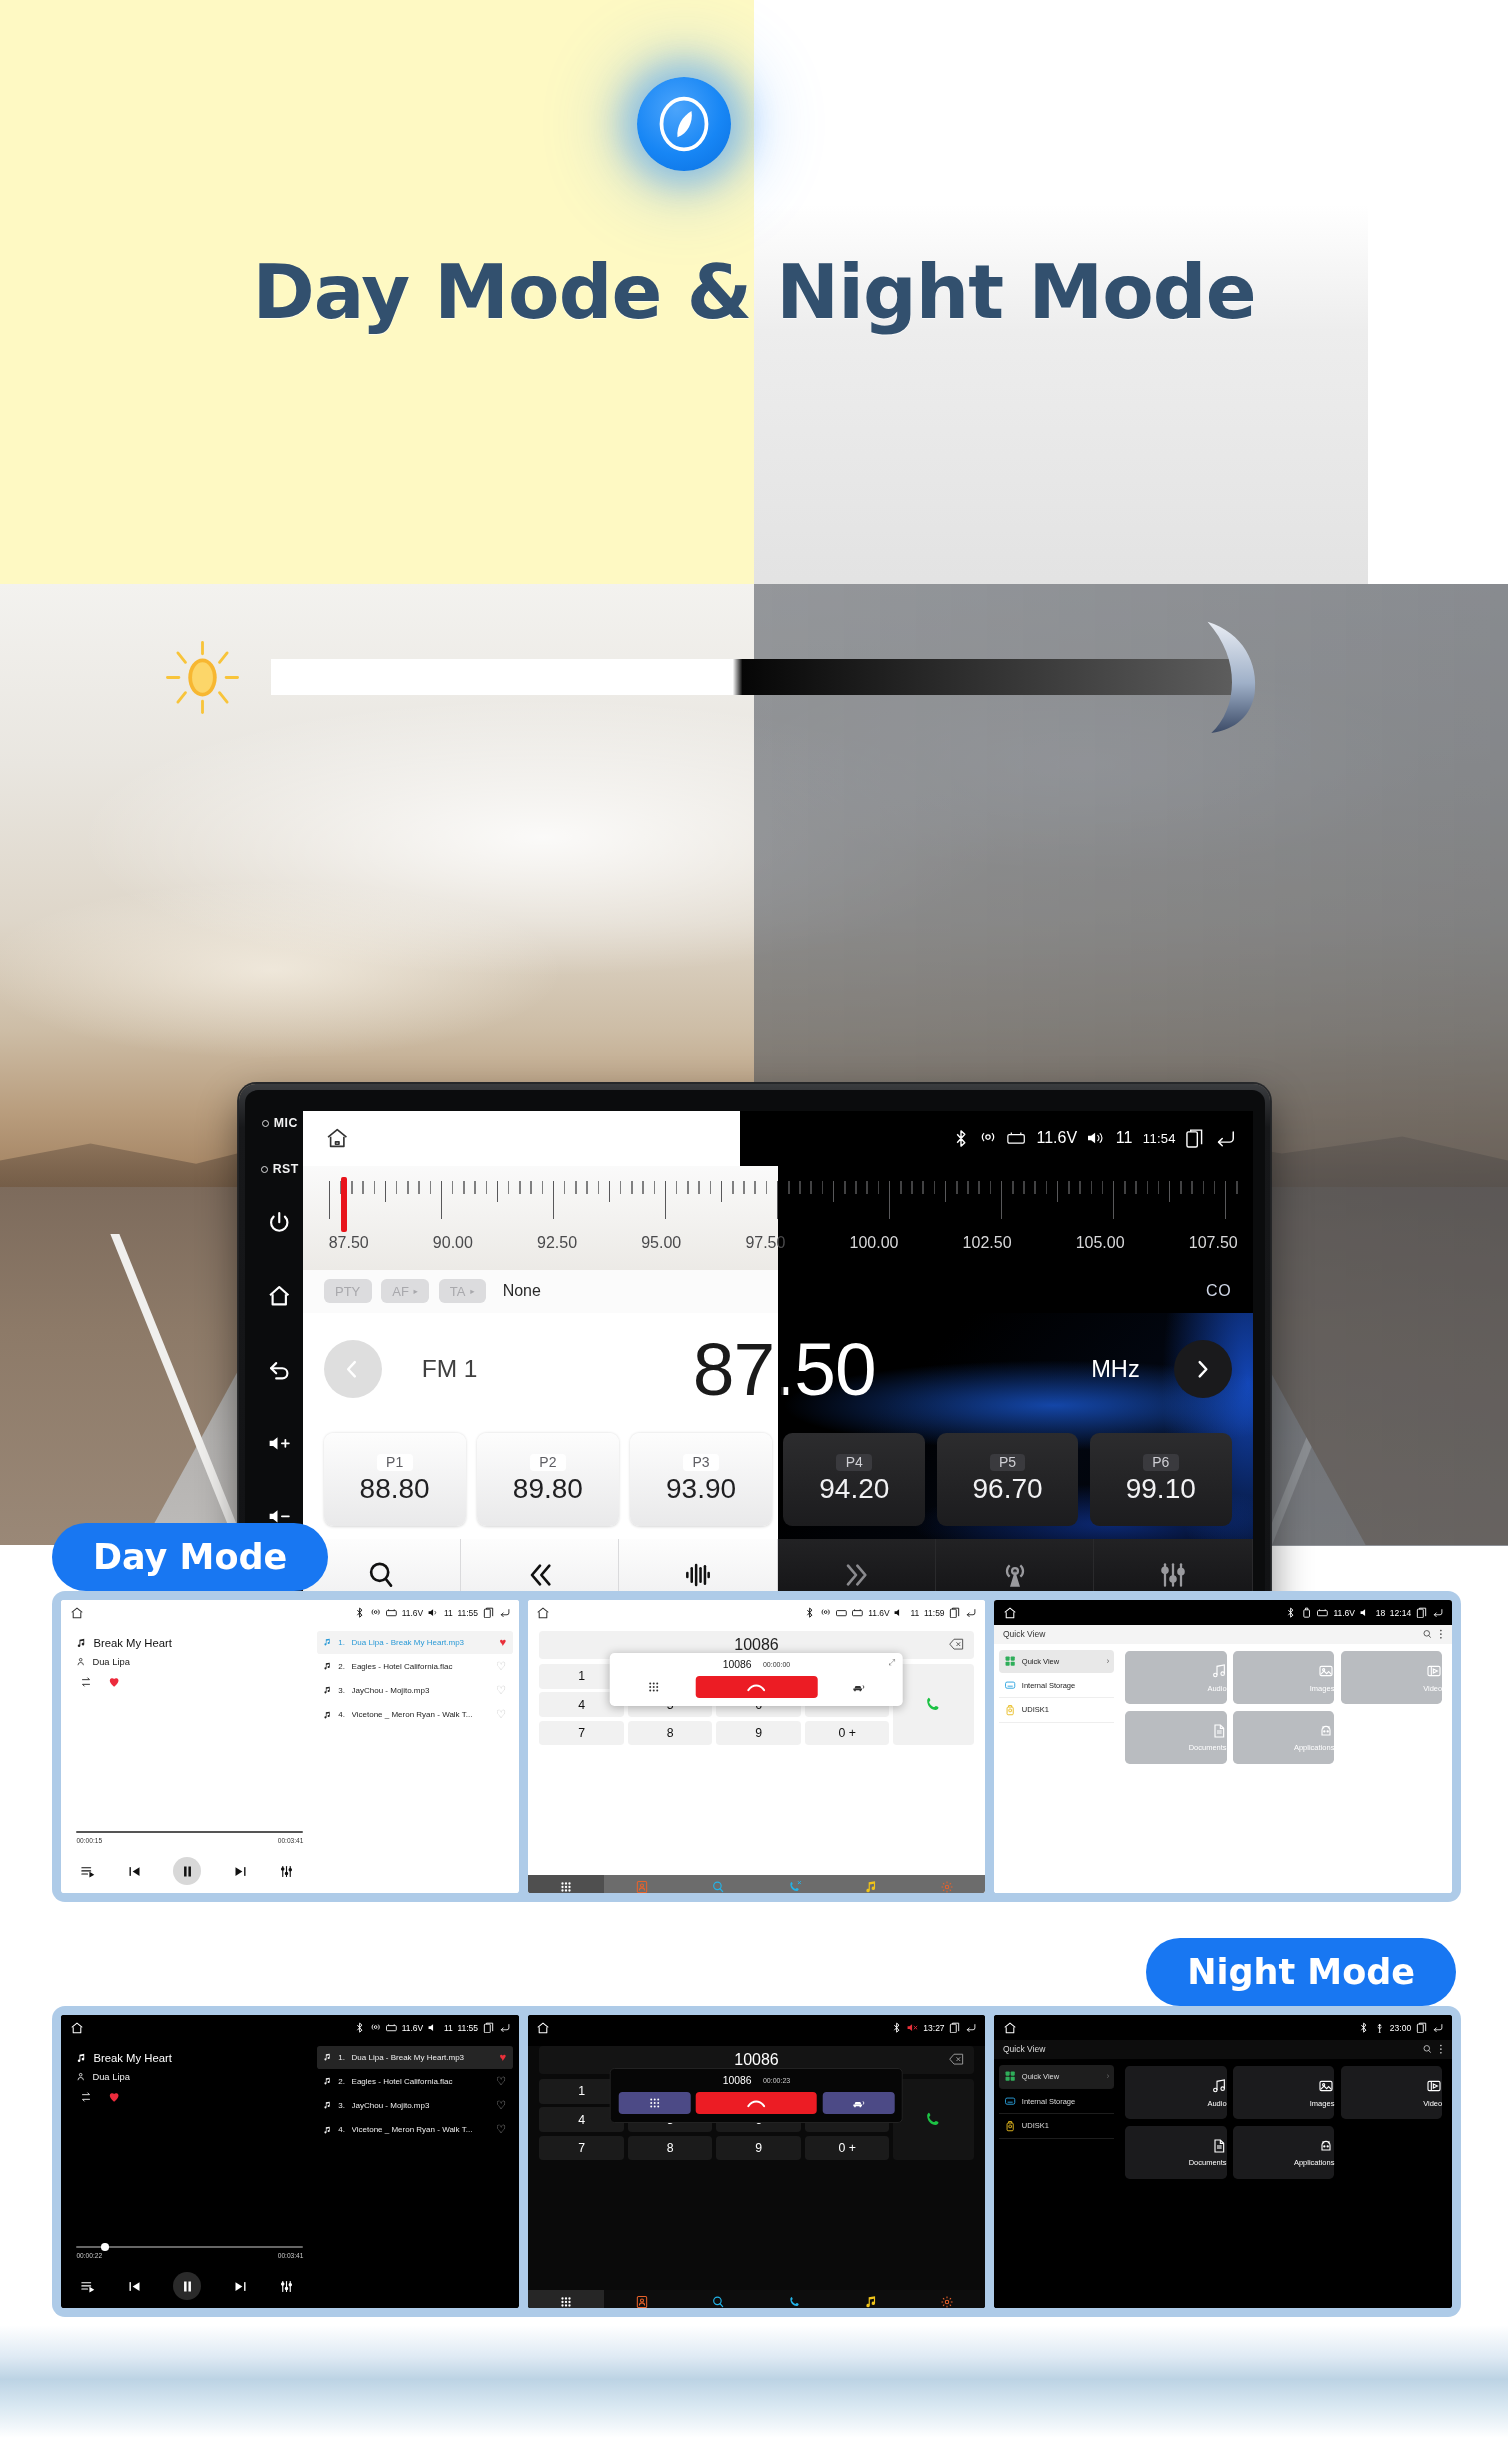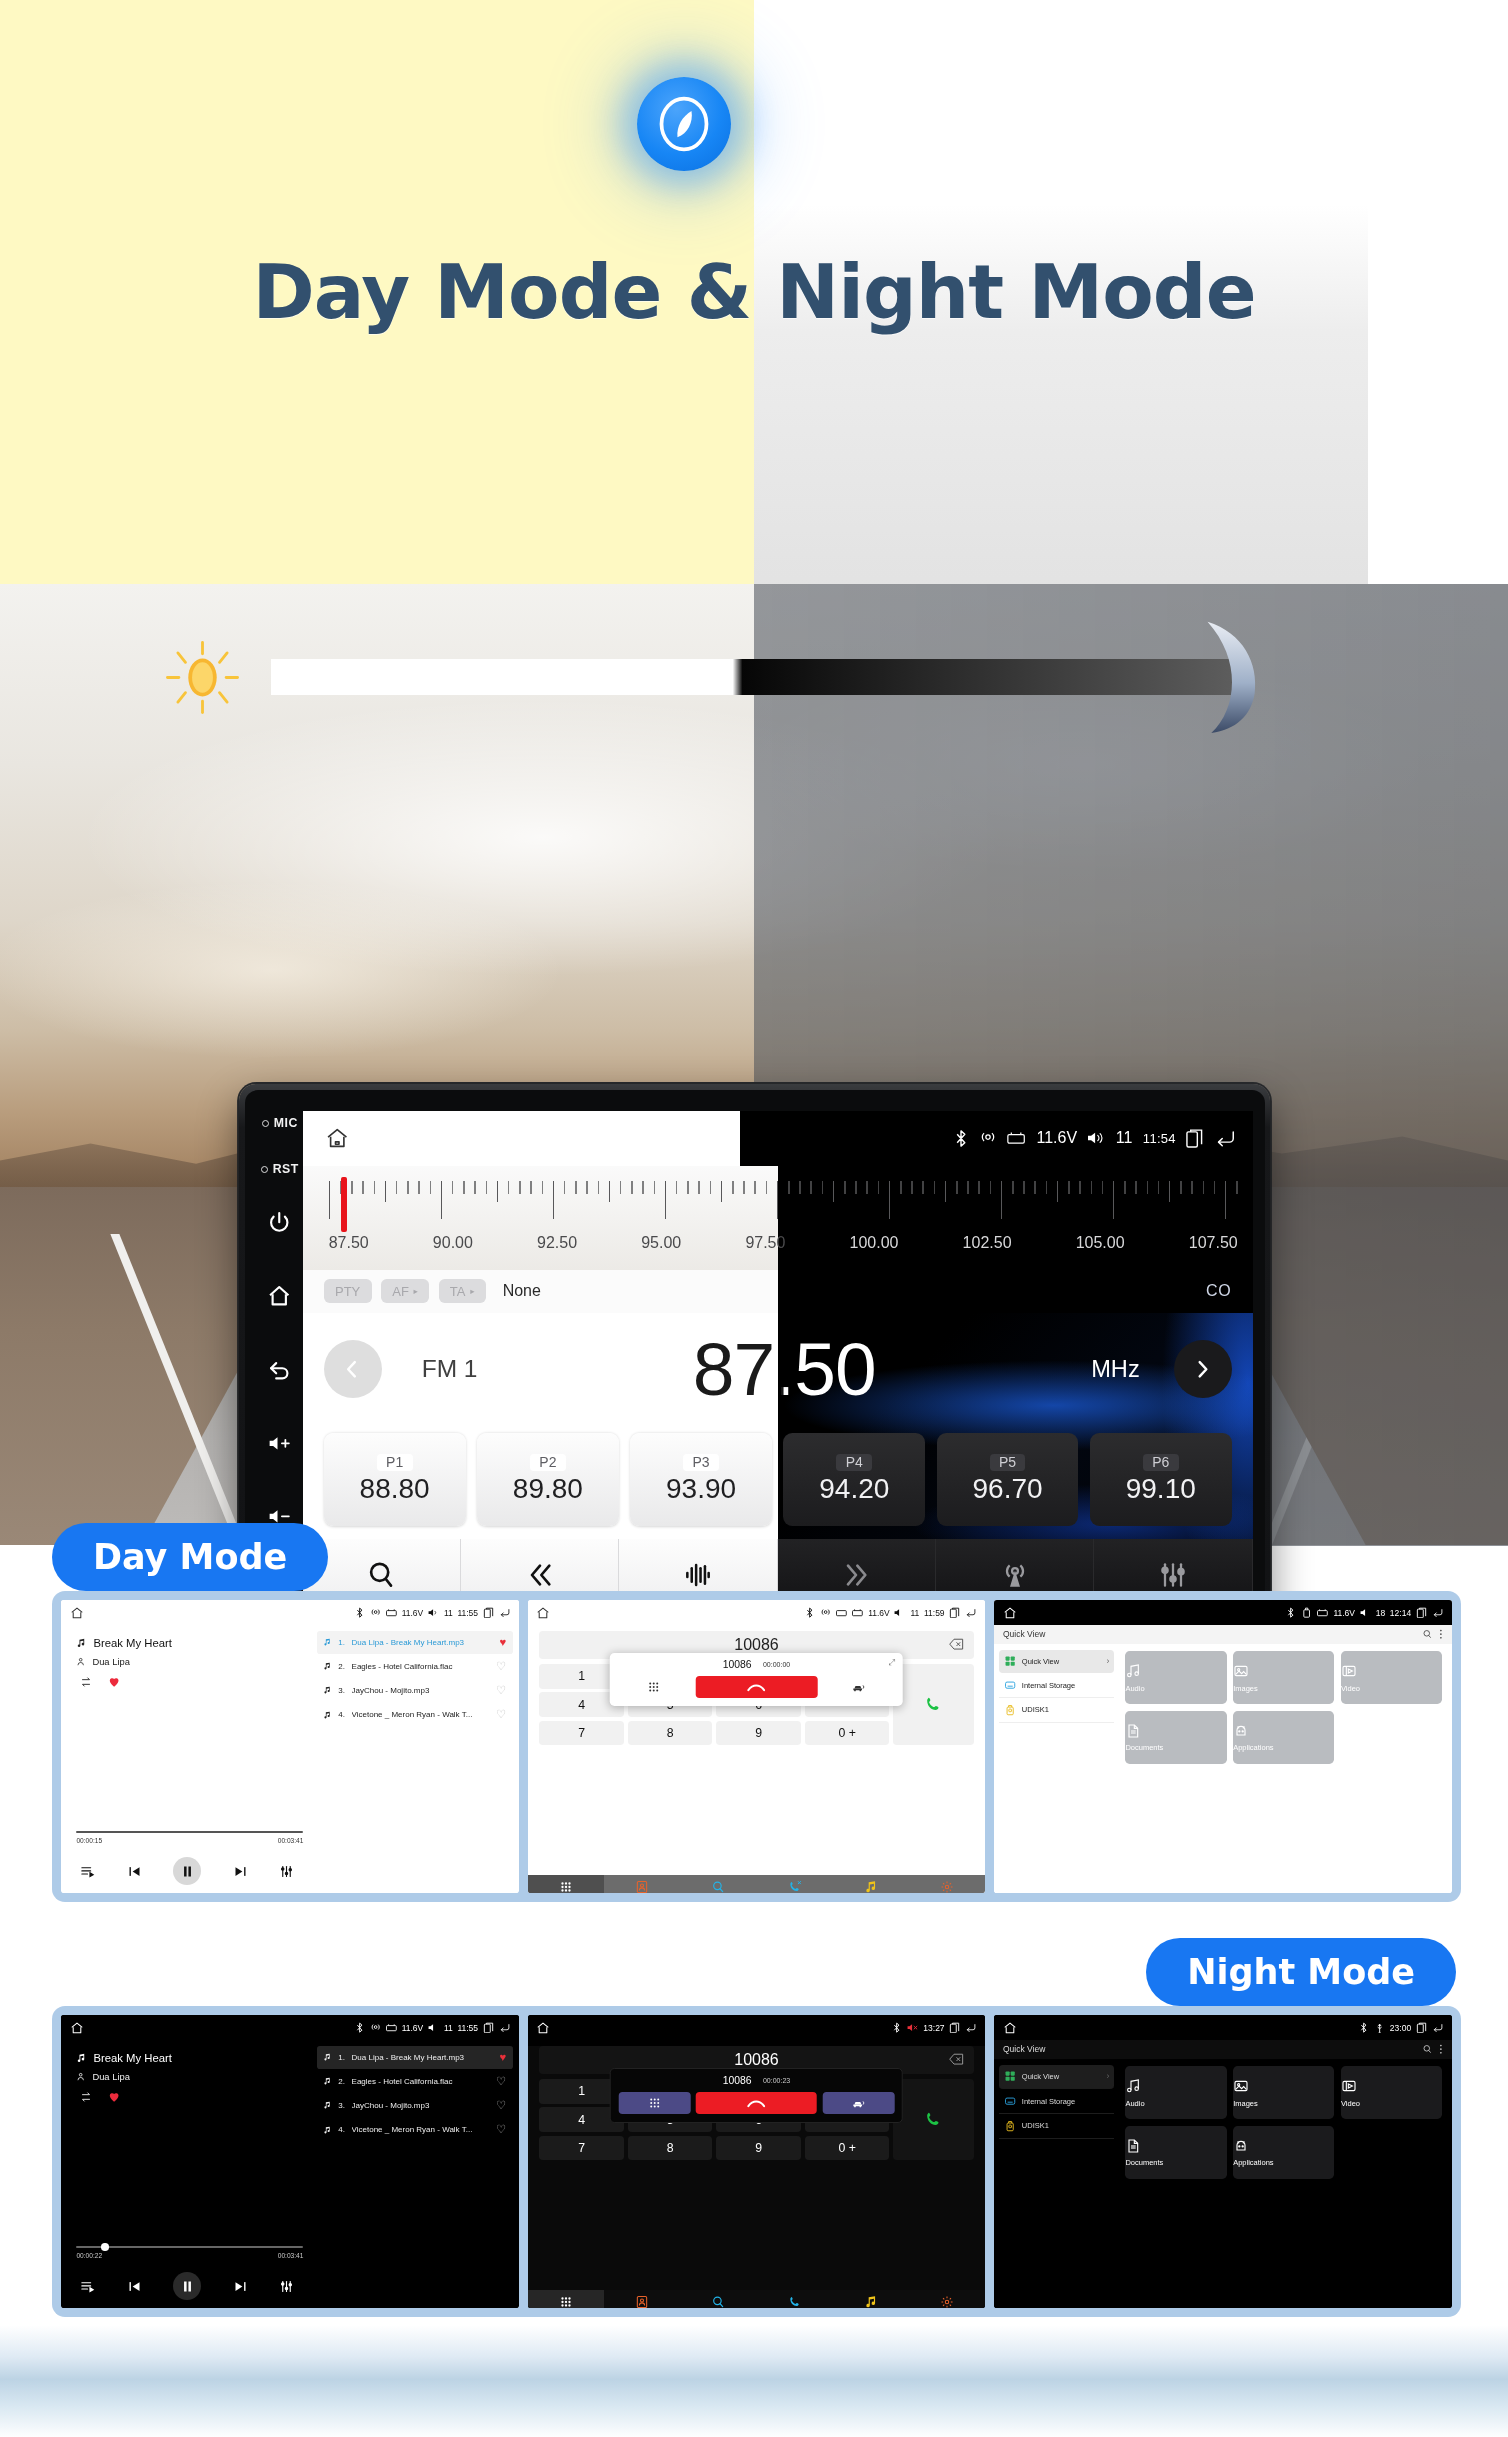--- a/index.html
+++ b/index.html
@@ -357,21 +357,21 @@
   .panel.dark .fm-title{ background:#0d0d0d; color:#ddd; }
   .fm-body{ display:flex; height:calc(100% - 43px); }
   .fm-side{ width:27%; background:#fff; padding:5.7px 3.8px 0 4.7px; }
   .panel.dark .fm-side{ background:#000; }
   .fm-item{ display:flex; align-items:center; gap:5.7px; font-size:7.5px; color:#222; padding:5.7px 4.7px; border-bottom:0.9px solid #eee; }
   .panel.dark .fm-item{ color:#ddd; border-bottom:0.9px solid #1d1d1d; }
   .fm-item.sel{ background:#e8e8e8; border-radius:3.8px; border-bottom:none; }
   .panel.dark .fm-item.sel{ background:#1e1e1e; }
   .fm-item .chev{ margin-left:auto; font-size:8.5px; color:#666; }
   .fm-grid{ flex:1; display:grid; grid-template-columns:repeat(3,1fr); grid-auto-rows:53px; gap:6.6px; padding:7.5px 9.4px 0 7.5px; }
-  .fm-card{ background:#b9bcc0; border-radius:4.7px; display:flex; flex-direction:column; align-items:flex-start; justify-content:center; gap:4.7px; font-size:7.5px; color:#fff; }
+  .fm-card{ background:#b9bcc0; border-radius:4.7px; display:flex; flex-direction:column; align-items:flex-end; justify-content:center; gap:4.7px; font-size:7.5px; color:#fff; }
   .panel.dark .fm-card{ background:#1b1b1d; }
   .fm-card svg{ width:16px; height:16px; }
 
   
   .foot-strip{
     position:absolute; left:0; bottom:0; width:1508px; height:113px;
     background:linear-gradient(180deg,#ffffff 0%,#dfeaf4 28%,#bcd3e4 48%,#d9e8f2 72%,#ffffff 100%);
   }
   .foot-gap{ position:absolute; left:0; bottom:113px; width:1508px; height:7.5px; background:#fff; }
 </style>

